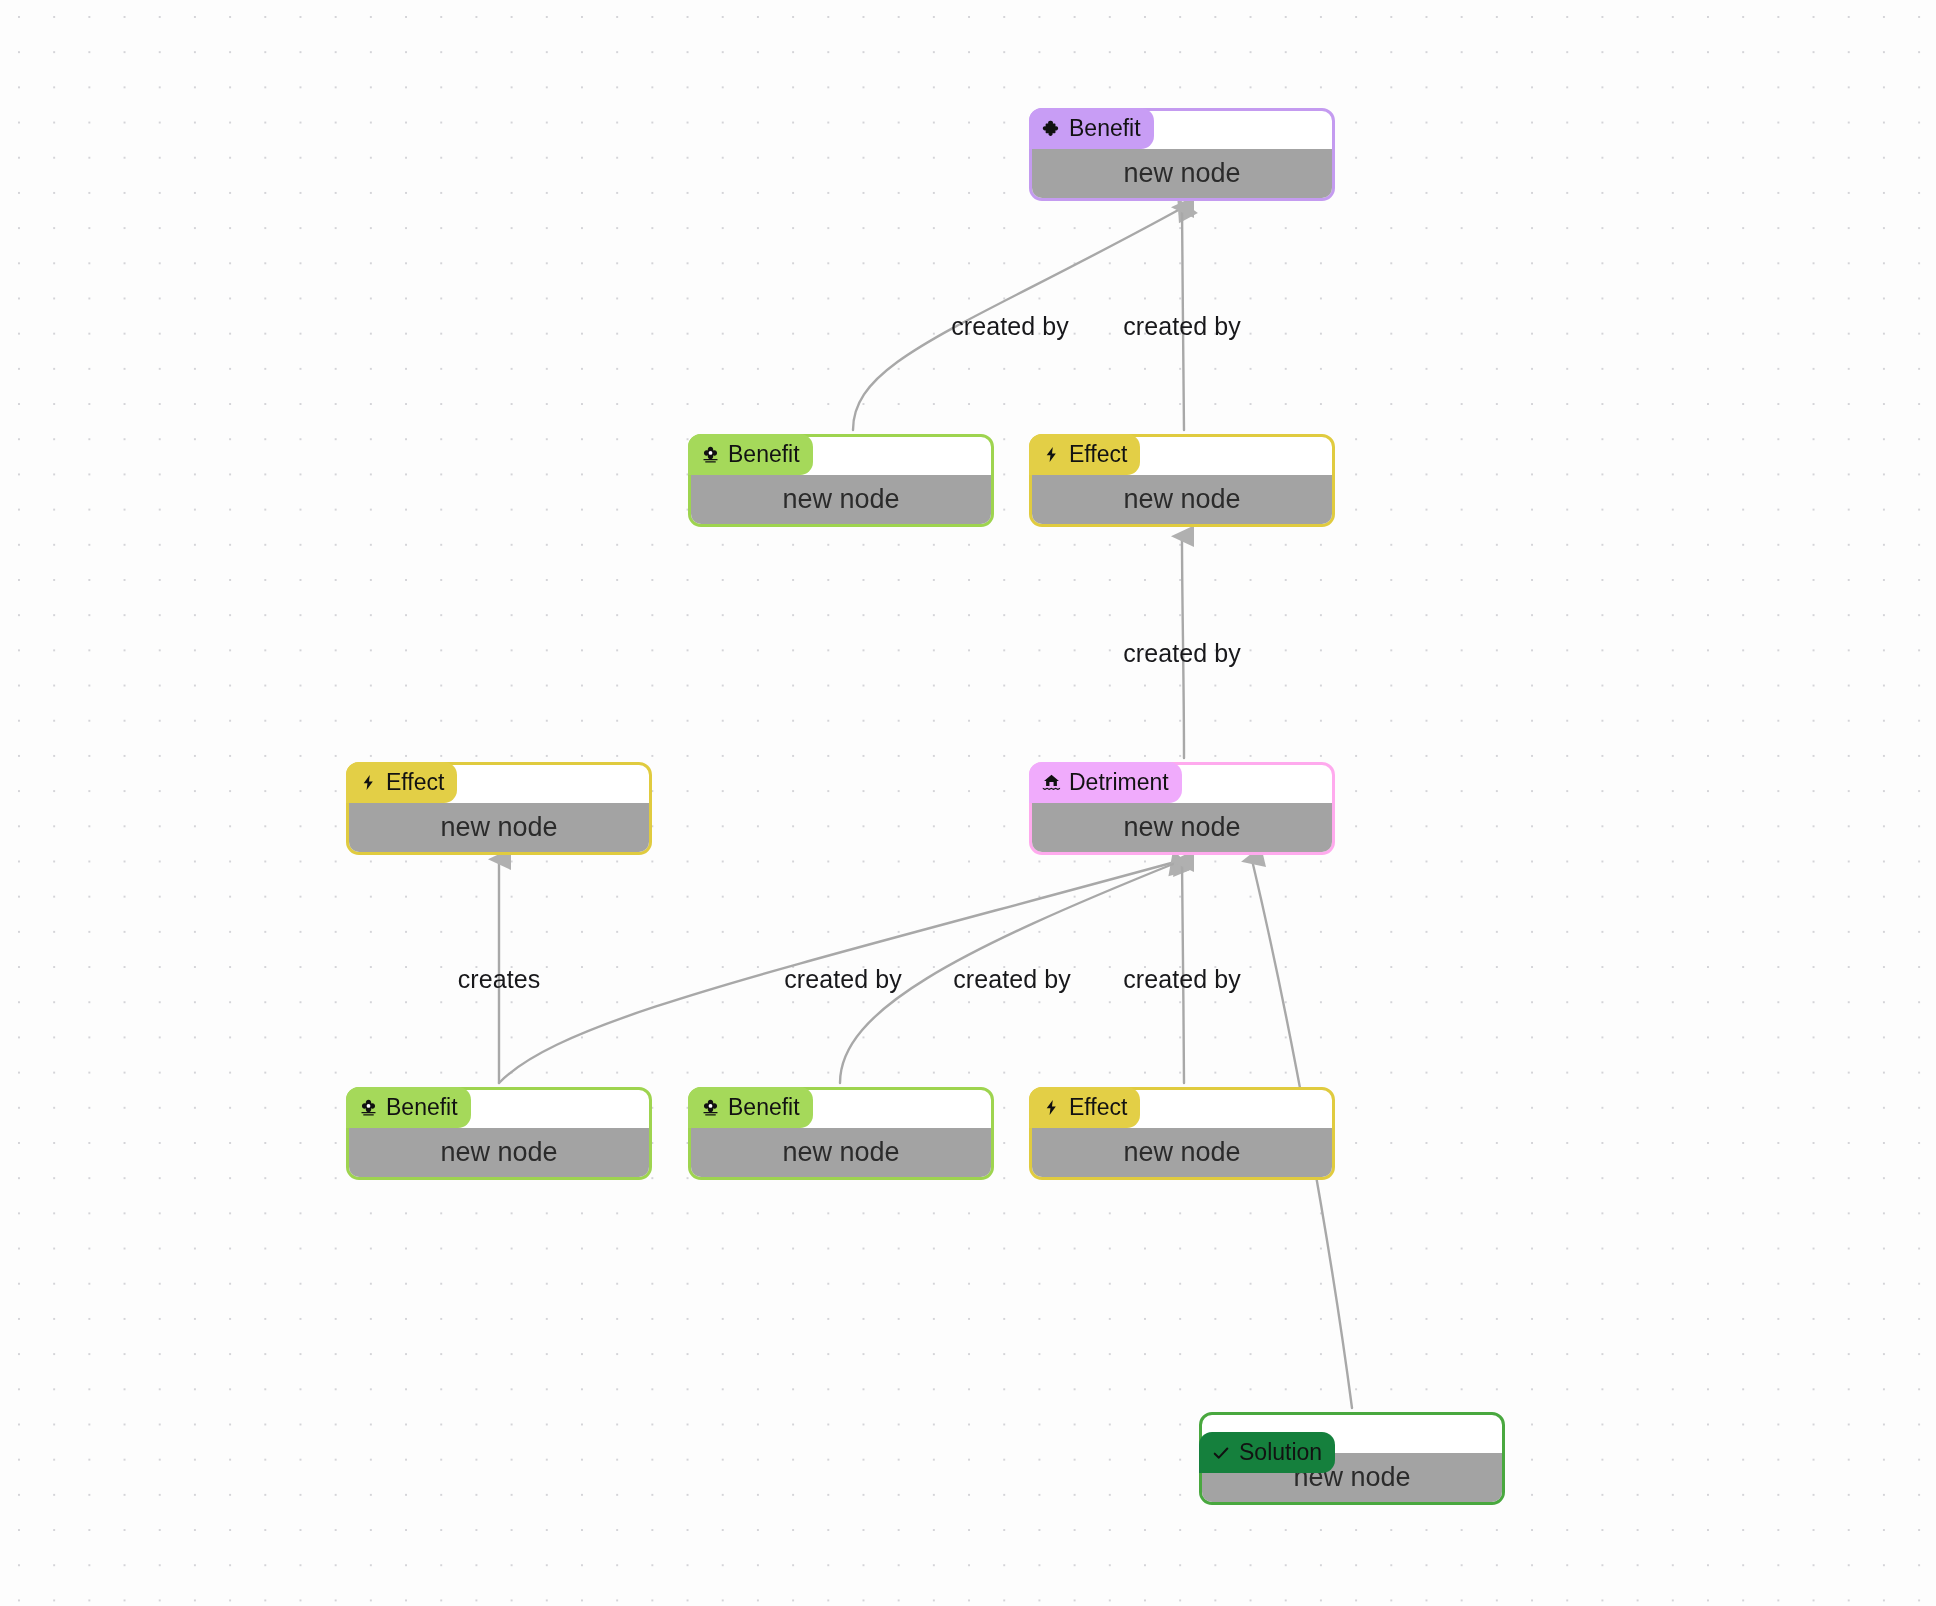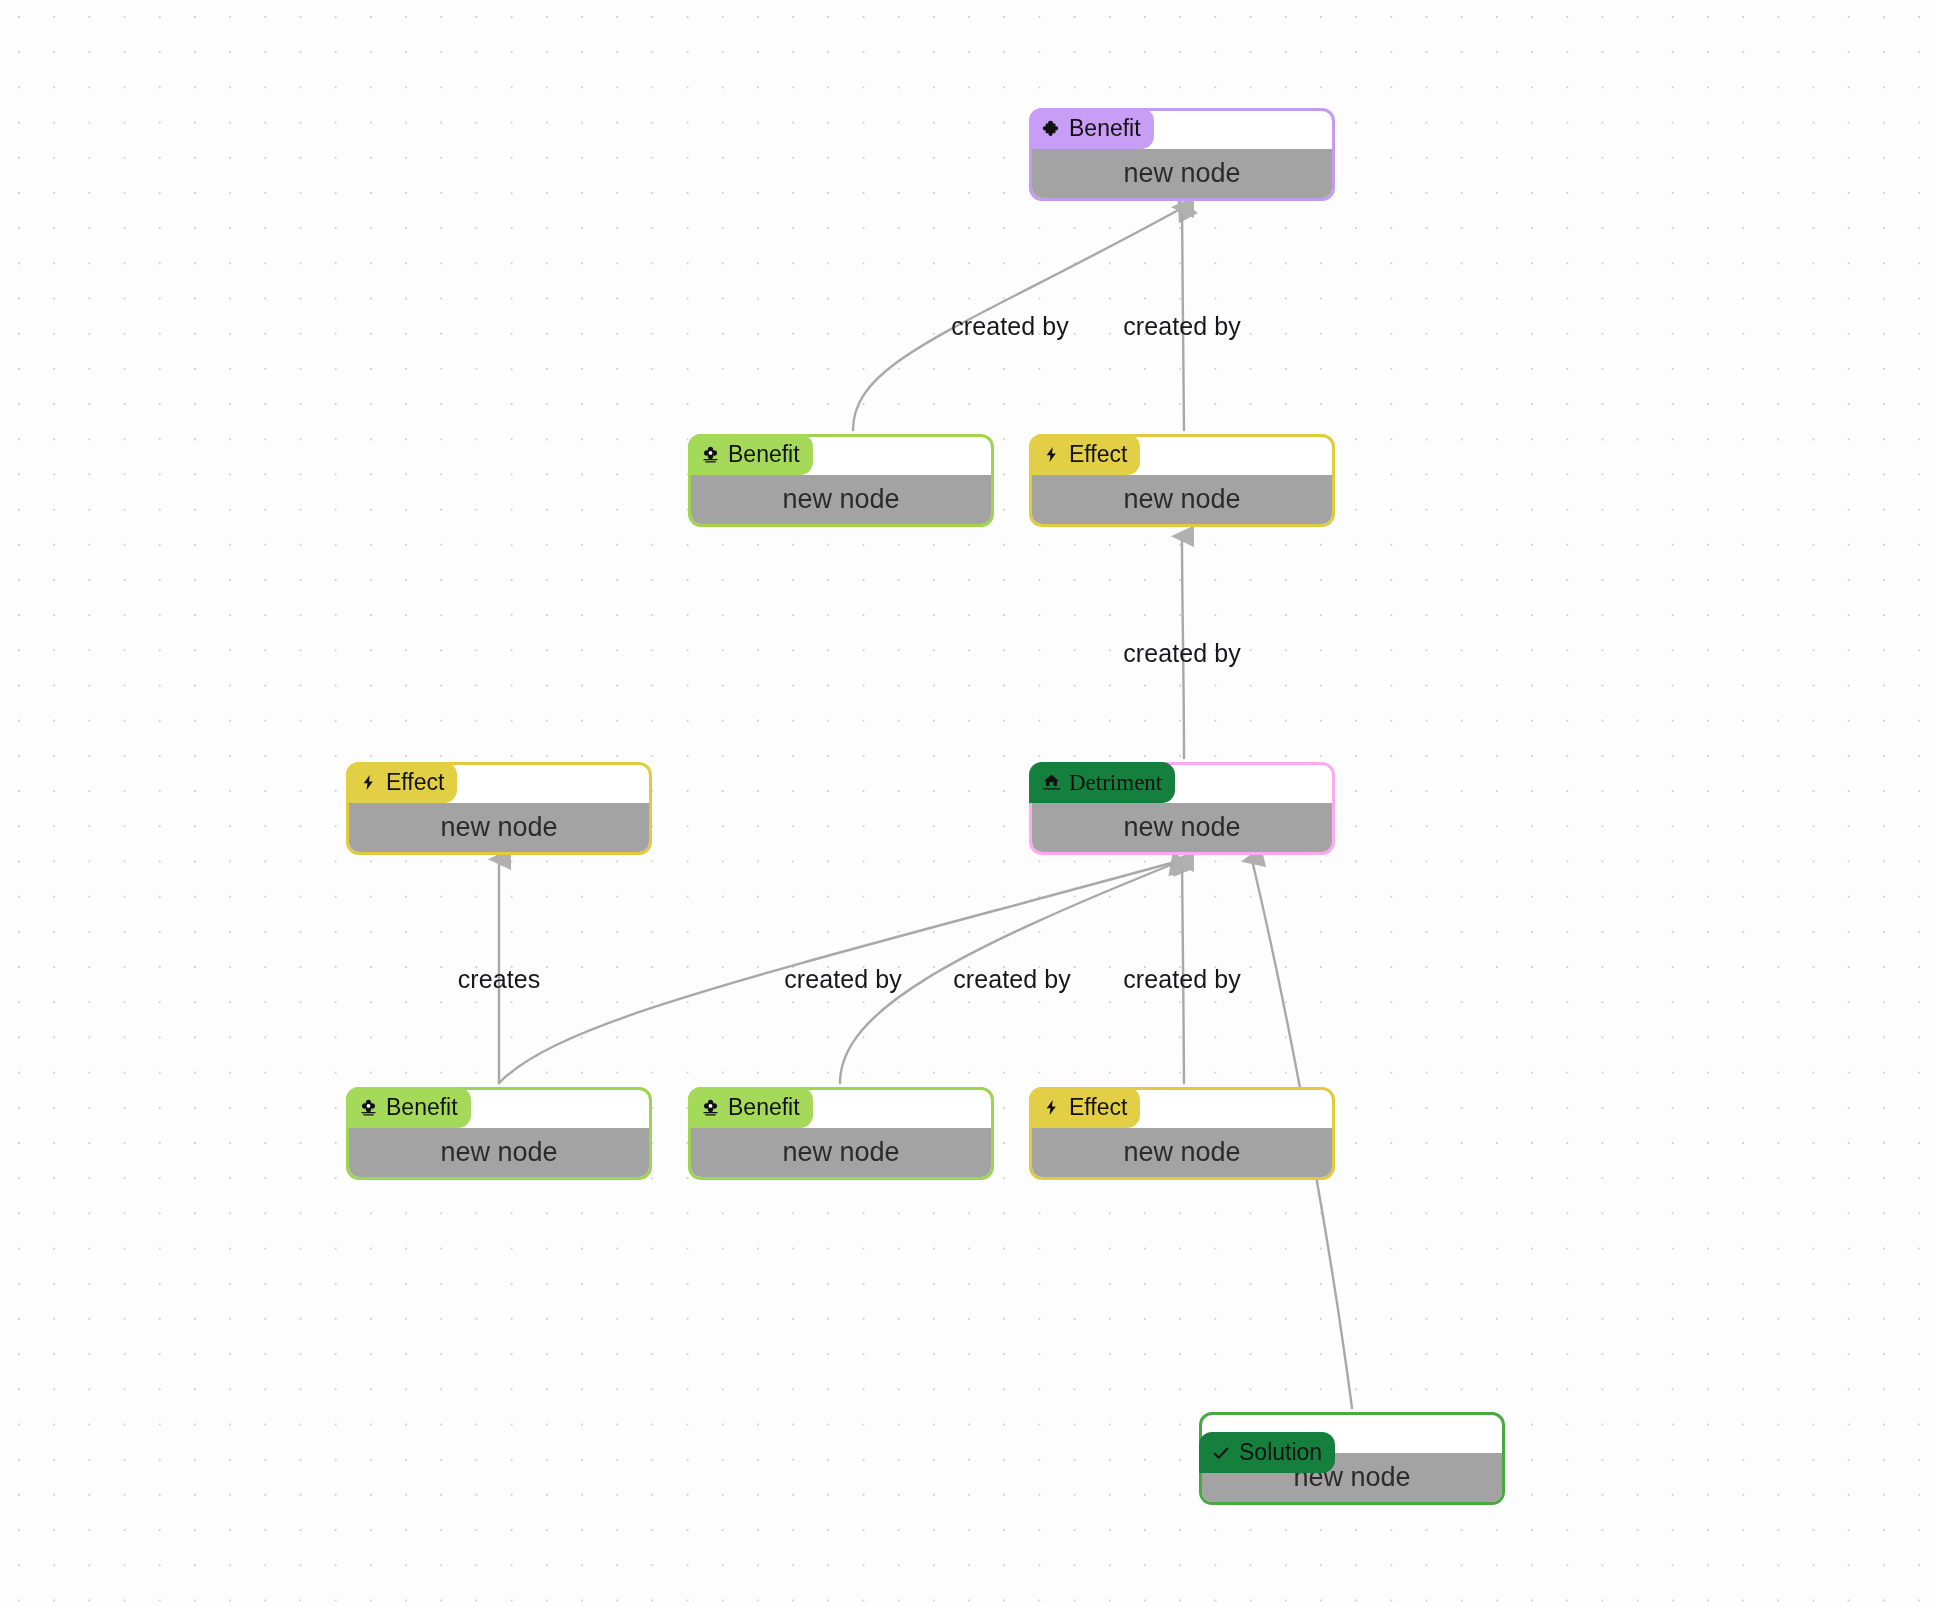--- a/index.html
+++ b/index.html
@@ -179,21 +179,21 @@
           <span class="chip-icon">
             <svg viewBox="0 0 24 24" width="17" height="17" fill="#111">
               <path d="M13.8 1.5 5.2 13.1h5.3l-1.2 9.4 8.8-11.9h-5.4z"></path>
             </svg>
           </span>
           <span>Effect</span>
         </div>
       </div>
       <div class="node" style="left: 1029px; top: 762px; width: 306px; height: 93px; border-color: rgb(255, 170, 238);">
         <div class="node-body">new node</div>
-        <div class="node-chip" style="background: #15803d; font-family: Liberation Serif, serif;">
+        <div class="node-chip" style="background: #f0abfc;">
           <span class="chip-icon">
             <svg viewBox="0 0 24 24" width="19" height="19" fill="#111">
               <path d="M12 2.3 2.6 10h2.6v6.3h13.6V10h2.6zM9.4 11.4h5.2v4.9H9.4z"></path>
               <path d="M1 18.6c1.3 0 1.3 1.1 2.7 1.1s1.3-1.1 2.7-1.1 1.3 1.1 2.7 1.1 1.3-1.1 2.7-1.1 1.3 1.1 2.7 1.1 1.3-1.1 2.7-1.1 1.4 1.1 2.8 1.1 1.4-1.1 2.8-1.1v1.7c-1.4 0-1.4 1.1-2.8 1.1s-1.4-1.1-2.8-1.1-1.3 1.1-2.7 1.1-1.3-1.1-2.7-1.1-1.3 1.1-2.7 1.1-1.3-1.1-2.7-1.1-1.3 1.1-2.7 1.1S2.4 20.3 1 20.3z"></path>
             </svg>
           </span>
           <span>Detriment</span>
         </div>
       </div>
       <div class="node" style="left: 346px; top: 1087px; width: 306px; height: 93px; border-color: rgb(158, 212, 79);">

